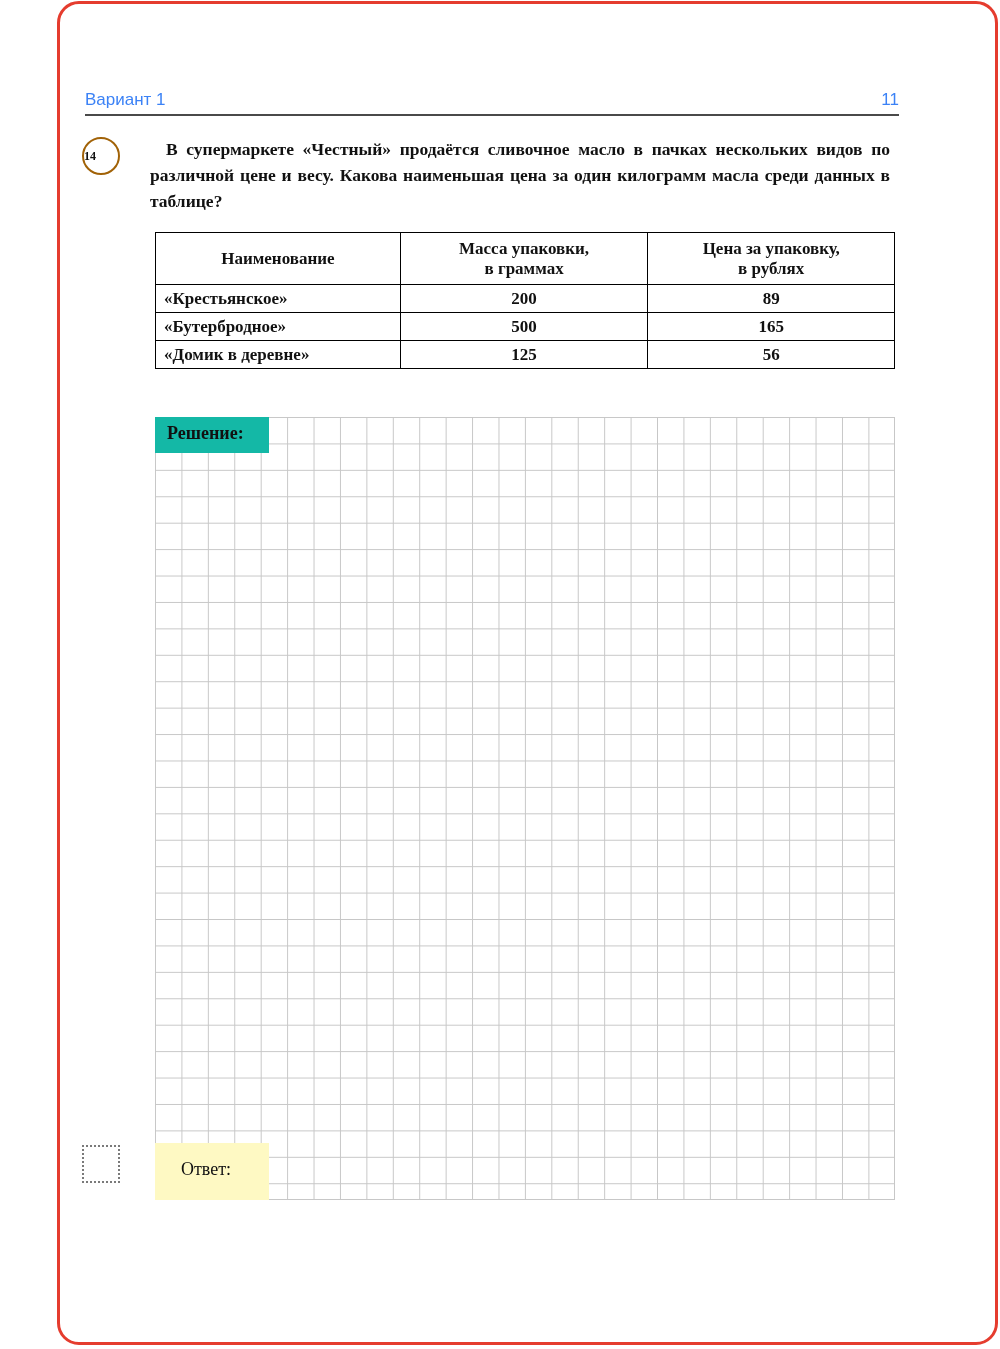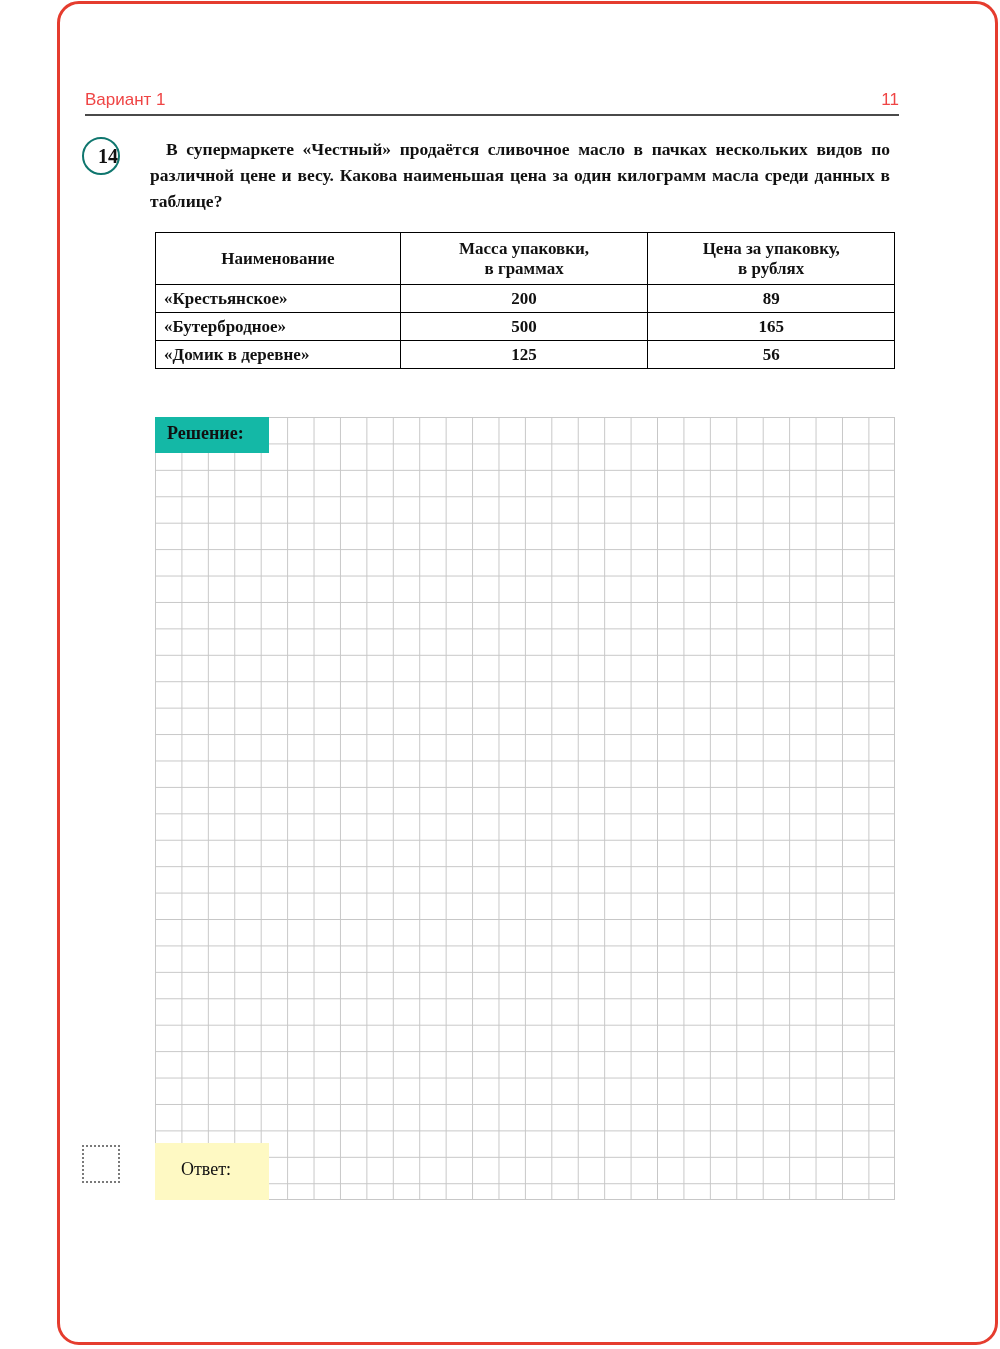--- a/index.html
+++ b/index.html
@@ -18,37 +18,37 @@
     border:3px solid #e53c2e;
     border-radius:22px;
     pointer-events:none;
   }
   
   .header-row{
     position:absolute;
     left:85px;top:90px;width:814px;
     display:flex;justify-content:space-between;align-items:baseline;
     font-family:"Liberation Sans",sans-serif;
-    font-size:17px;color:#ef4444;
+    font-size:17px;color:#3b82f6;
   }
   .header-rule{
     position:absolute;
     left:85px;top:114px;width:814px;
     border-top:2px solid #4a4a4a;
   }
   
   .problem-circle{
     position:absolute;
     left:82px;top:137px;
     width:38px;height:38px;
-    border:2px solid #0f766e;
+    border:2px solid #a16207;
     border-radius:50%;
     box-sizing:border-box;
-    display:flex;align-items:center;justify-content:flex-end;
-    font-weight:bold;font-size:20px;
+    display:flex;align-items:center;justify-content:flex-start;
+    font-weight:bold;font-size:12px;
   }
   
   .problem-text{
     position:absolute;
     left:150px;top:136px;width:740px;
     font-size:17.5px;font-weight:bold;
     line-height:26px;
     text-align:justify;
     text-indent:16px;
   }

